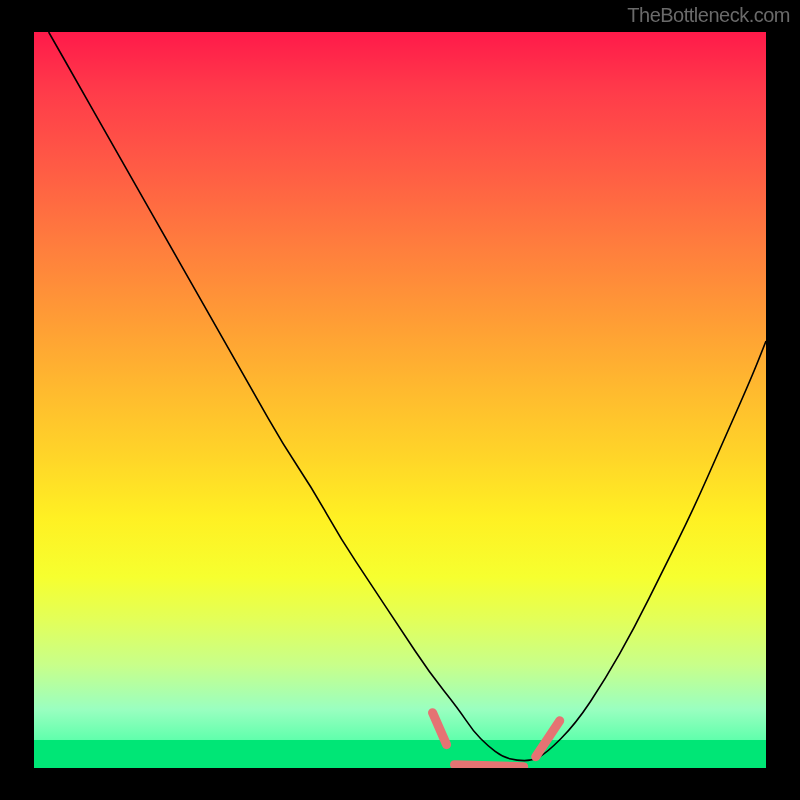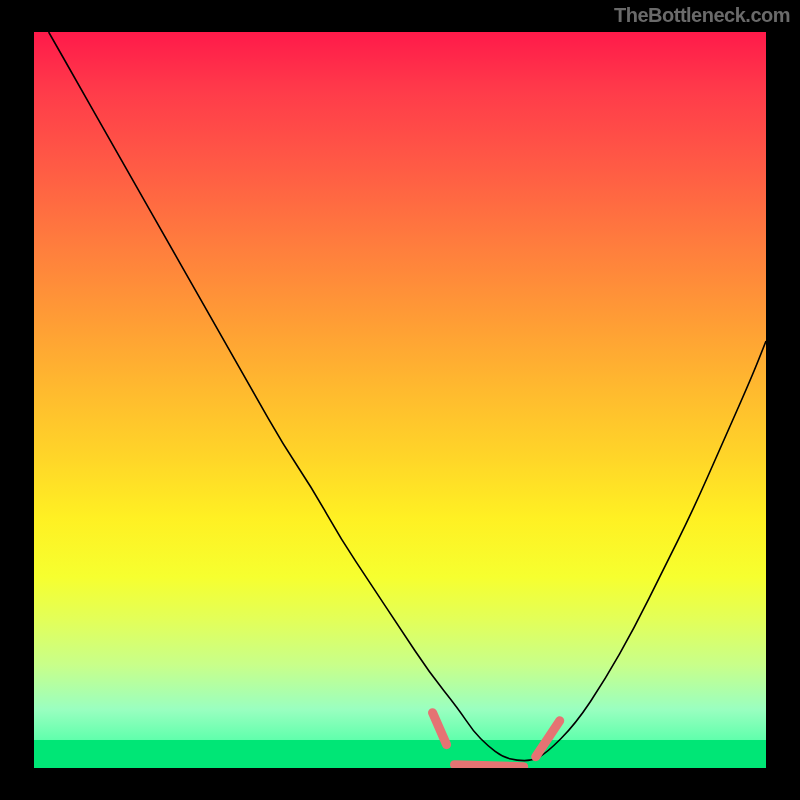--- a/index.html
+++ b/index.html
@@ -9,21 +9,21 @@
     background: #000;
     position: relative;
     font-family: Arial, sans-serif;
     overflow: hidden;
   }
   .watermark {
     position: absolute;
     top: 4px;
     right: 10px;
     font-size: 20px;
-    font-weight: bold;
+    font-weight: normal;
     color: #6a6a6a;
     z-index: 10;
     letter-spacing: -0.5px;
   }
   .plot-area {
     position: absolute;
     left: 34px;
     top: 32px;
     width: 732px;
     height: 736px;

